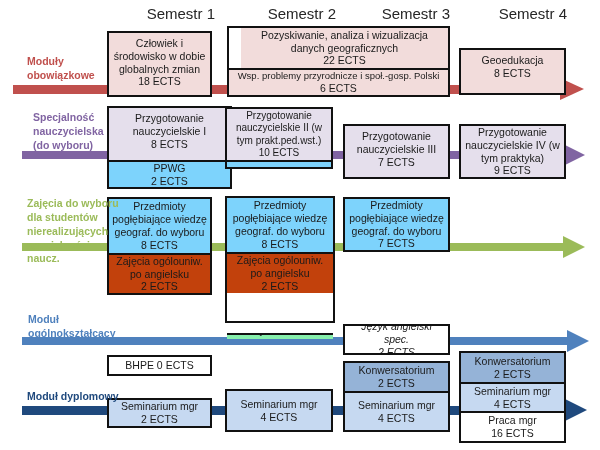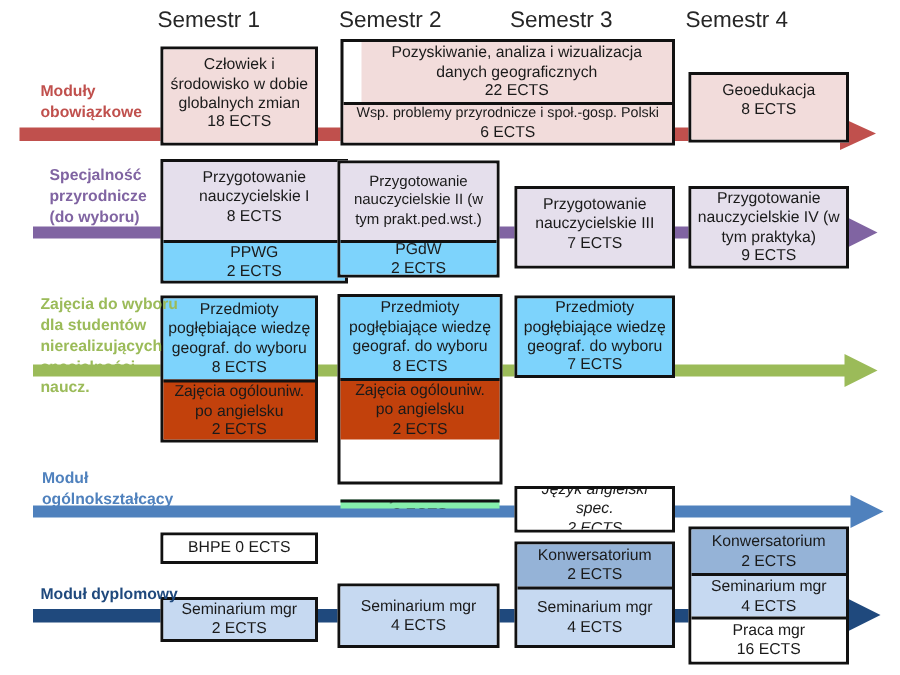--- a/index.html
+++ b/index.html
@@ -6,21 +6,21 @@
   body{
     width:600px;height:450px;background:#ffffff;
     font-family:"Liberation Sans", sans-serif;
     position:relative;overflow:hidden;
     color:#1a1a1a;
   }
   .canvas{position:absolute;left:0;top:0;width:600px;height:450px;}
 
   .hdr{
     position:absolute;top:5px;height:20px;width:110px;
-    text-align:left;font-size:15px;color:#262626;
+    text-align:right;font-size:15px;color:#262626;
     z-index:3;
   }
 
   .row-label{
     position:absolute;font-size:10.5px;font-weight:bold;line-height:1.32;
     z-index:3;
   }
   .lbl-r1{left:27px;top:55px;width:72px;color:#C0504D;}
   .lbl-r2{left:33px;top:111px;width:82px;color:#8064A2;}
   .lbl-r3{left:27px;top:197px;width:98px;color:#9BBB59;}
@@ -67,21 +67,21 @@
   .bg-lblue{background:#C6D9F1;}
   .bg-mblue{background:#95B3D7;}
   .bg-white{background:#ffffff;}
 
   
   .b-r1s1{left:107px;top:31px;width:105px;height:66px;}
   .b-r1w {left:227px;top:26px;width:223px;height:71px;}
   .b-r1s4{left:459px;top:48px;width:107px;height:47px;}
 
   .b-r2s1{left:107px;top:106px;width:125px;height:83px;}
-  .b-r2s2{left:225px;top:107px;width:108px;height:78px;}
+  .b-r2s2{left:225px;top:107px;width:108px;height:62px;}
   .b-r2s3{left:343px;top:124px;width:107px;height:55px;}
   .b-r2s4{left:459px;top:124px;width:107px;height:55px;}
 
   .b-r3s1{left:107px;top:197px;width:105px;height:98px;}
   .b-r3s2{left:225px;top:196px;width:110px;height:127px;}
   .b-r3s3{left:343px;top:197px;width:107px;height:55px;}
 
   .b-r4s1{left:107px;top:331px;width:105px;height:21px;margin-top:24px;}
   .b-r4s3{left:343px;top:324px;width:107px;height:31px;font-style:italic;}
 
@@ -96,21 +96,21 @@
 <body>
 
 <div class="canvas">
 
   <div class="hdr" style="left:105px;">Semestr 1</div>
   <div class="hdr" style="left:226px;">Semestr 2</div>
   <div class="hdr" style="left:340px;">Semestr 3</div>
   <div class="hdr" style="left:457px;">Semestr 4</div>
 
   <div class="row-label lbl-r1">Moduły obowiązkowe</div>
-  <div class="row-label lbl-r2">Specjalność przyrodnicze (do wyboru)</div>
+  <div class="row-label lbl-r2">Specjalność nauczycielska (do wyboru)</div>
   <div class="row-label lbl-r3">Zajęcia do wyboru dla studentów nierealizujących specjalności naucz.</div>
   <div class="row-label lbl-r4">Moduł ogólnokształcący</div>
   <div class="row-label lbl-r5">Moduł dyplomowy</div>
 
   <div class="shaft shaft-r1"></div>
   <div class="head head-r1"></div>
   <div class="shaft shaft-r2"></div>
   <div class="head head-r2"></div>
   <div class="shaft shaft-r3"></div>
   <div class="head head-r3"></div>
@@ -151,20 +151,21 @@
     </div>
     <div class="cell bg-pgreen h-flex1">
       <span class="t">PPWG</span>
       <span class="e">2 ECTS</span>
     </div>
   </div>
 
   <div class="box b-r2s2">
     <div class="cell bg-lav fs10" style="flex:0 0 51px;">
       <span class="t">Przygotowanie nauczycielskie II (w tym prakt.ped.wst.)</span>
+      <span class="e">10 ECTS</span>
     </div>
     <div class="cell bg-pgreen h-flex1">
       <span class="t">PGdW</span>
       <span class="e">2 ECTS</span>
     </div>
   </div>
 
   <div class="box b-r2s3">
     <div class="cell bg-lav between h-flex1">
       <span class="t">Przygotowanie nauczycielskie III</span>

